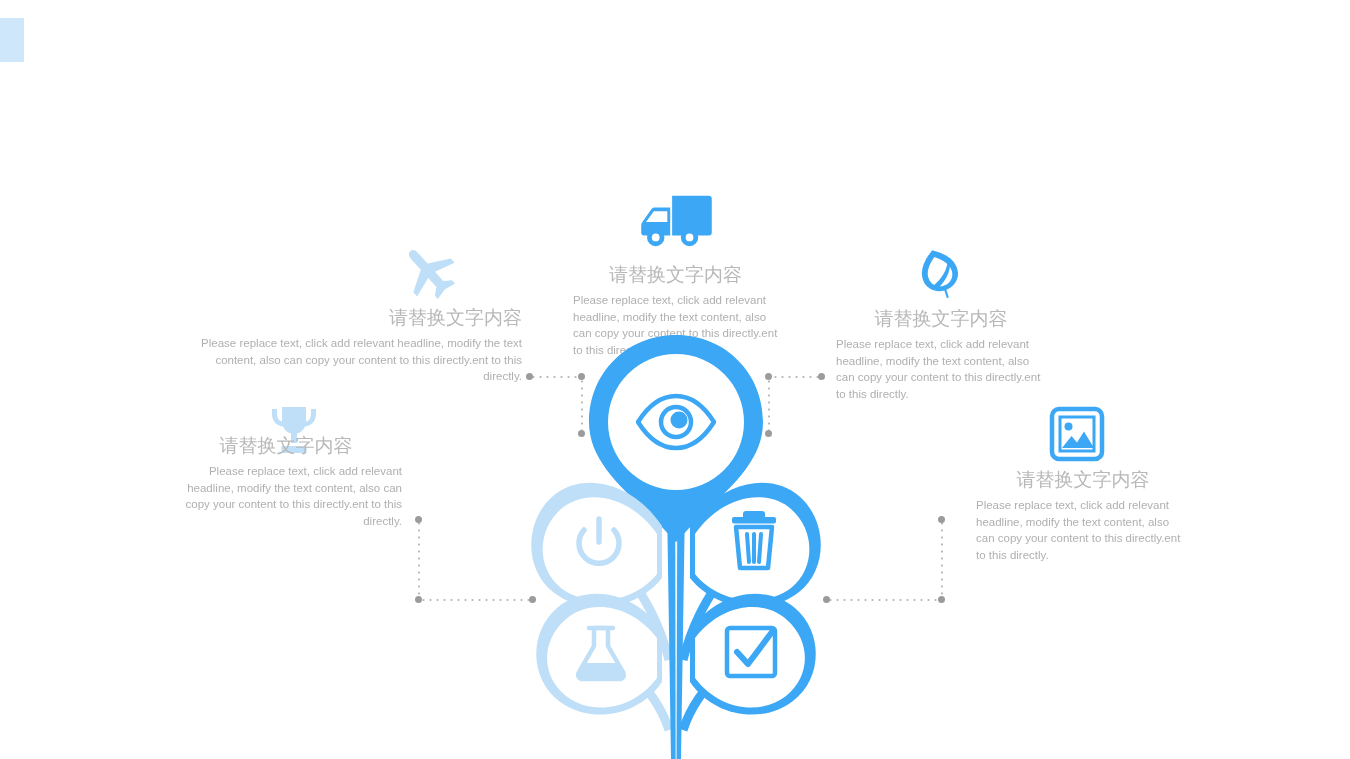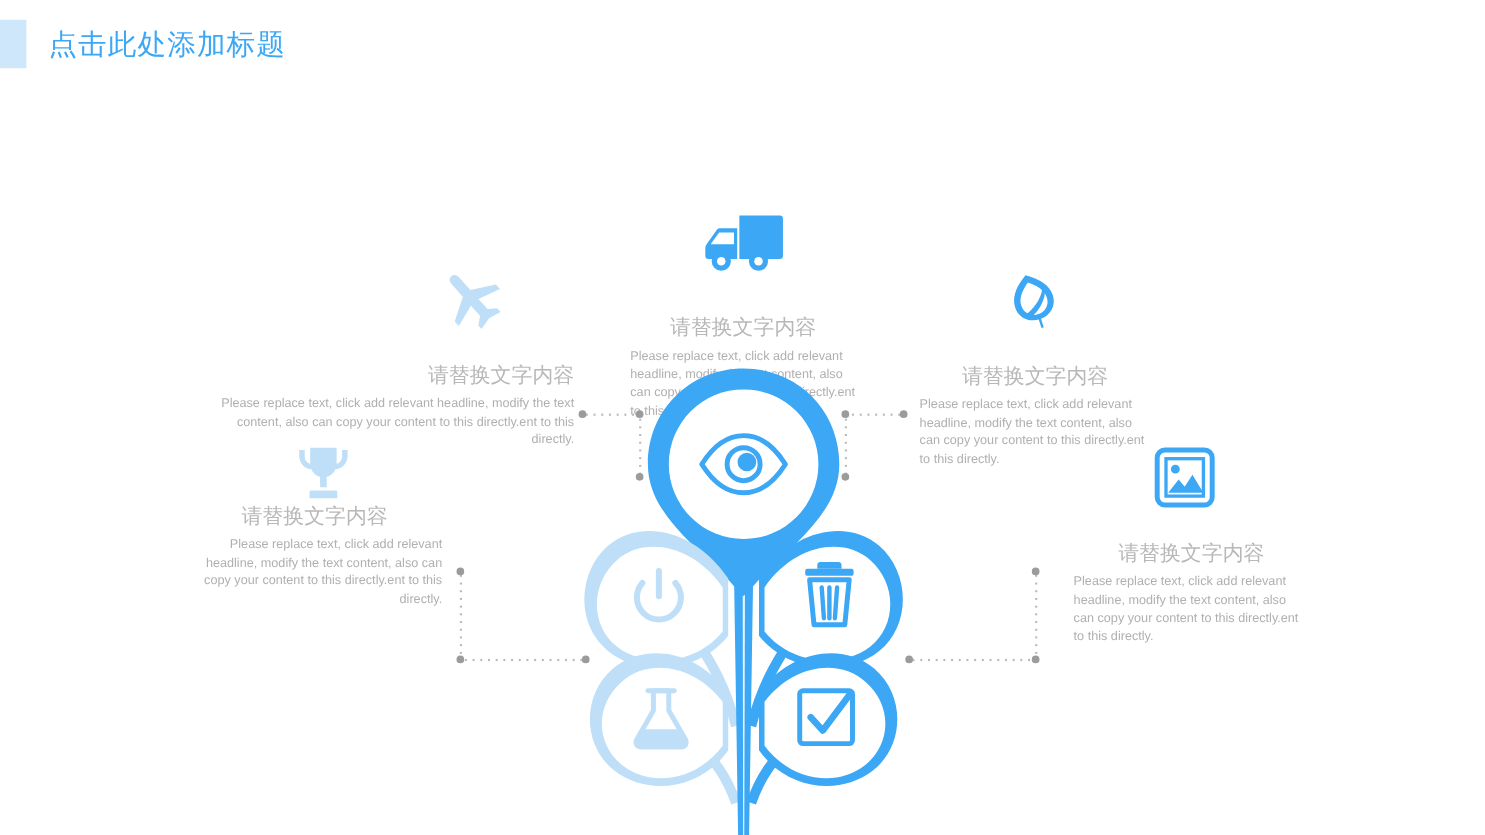--- a/index.html
+++ b/index.html
@@ -31,21 +31,21 @@
     left: 44px;
     top: 22px;
     font-size: 26px;
     color: #3BA7F5;
     letter-spacing: 1px;
     line-height: 36px;
     white-space: nowrap;
   }
 
   
-  .txt-block { position: absolute; margin-top: 24px; }
+  .txt-block { position: absolute; }
   .txt-block .t-head {
     font-size: 19px;
     color: #b8b8b8;
     line-height: 26px;
     margin-bottom: 4px;
     white-space: nowrap;
   }
   .txt-block .t-body {
     font-size: 11.5px;
     color: #b0b0b0;
@@ -100,21 +100,20 @@
     width: 330px;
     height: 429px;
   }
 </style>
 </head>
 <body>
 
 <div class="slide">
 
   <div class="header-bar"></div>
-  <div class="header-title">点击此处添加标题</div>
 
   <div class="deco-icon" id="ic-plane">
     <svg viewBox="0 0 64 64" width="72" height="64">
       <g transform="rotate(-42 32 32)">
         <path fill="#BEDFF7" d="M32 4c3.2 0 4.6 2.8 4.6 6.6v14.2l20.6 11.8v5.6l-20.6-6.4v12.4l7 5.4v4.4L32 55.4
                                  l-11.6 2.6v-4.4l7-5.4V35.8L6.8 42.2v-5.6l20.6-11.8V10.6C27.4 6.8 28.8 4 32 4z"></path>
       </g>
     </svg>
   </div>
 

